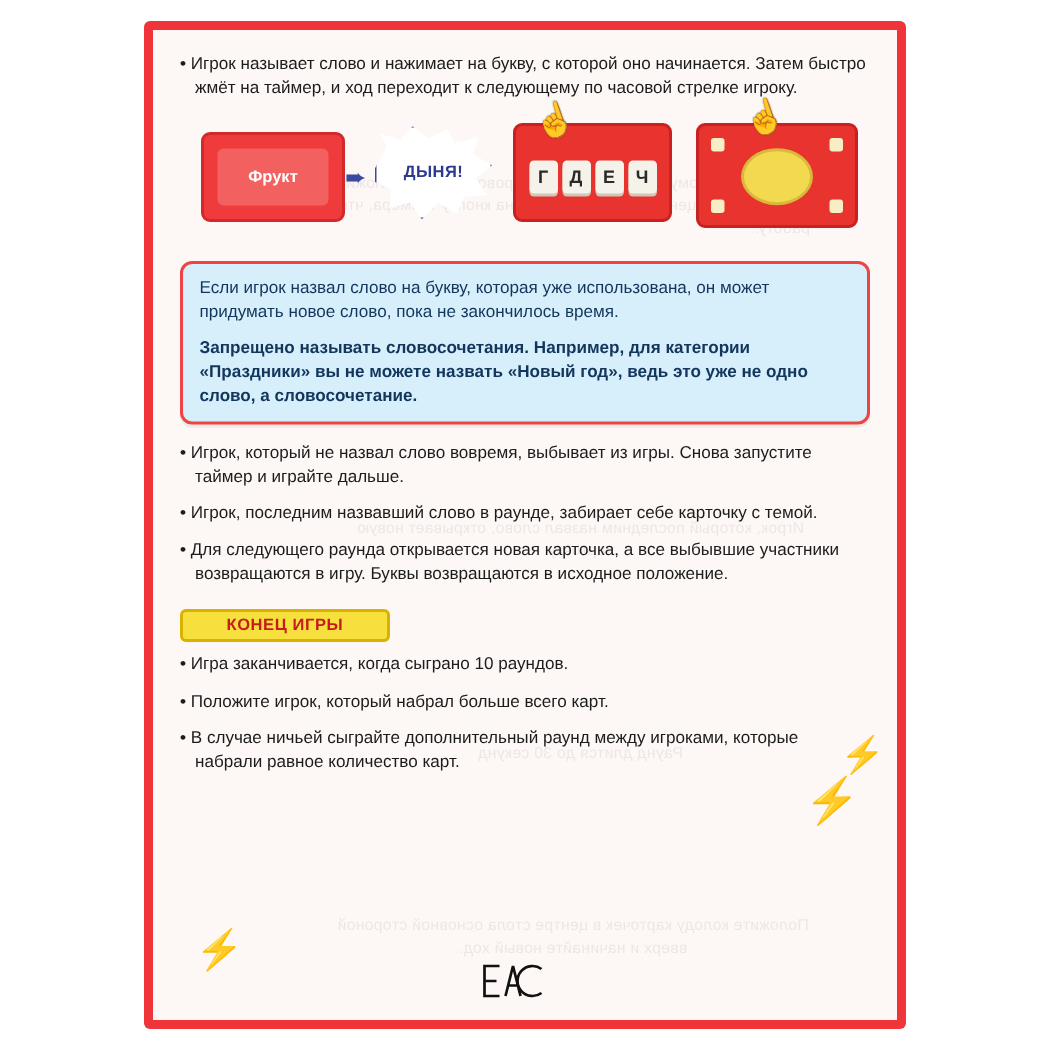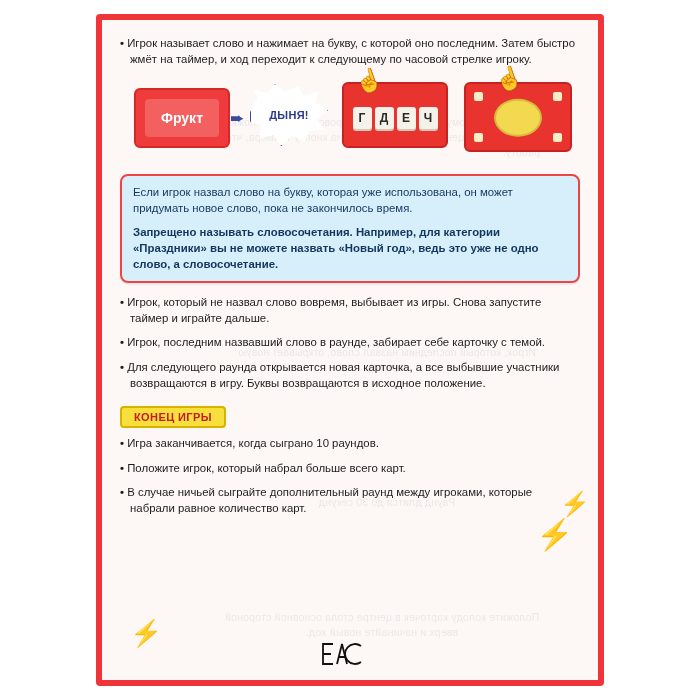--- a/index.html
+++ b/index.html
@@ -99,21 +99,21 @@
     right: 9px;
     bottom: 9px;
     background: #f2605f;
     border-radius: 4px;
     display: flex;
     align-items: center;
     justify-content: center;
   }
   .card-red .inner span {
     color: #ffffff;
-    font-size: 14px;
+    font-size: 11px;
     font-weight: 700;
   }
 
   .arrow {
     position: absolute;
     color: #3b4a9e;
     font-size: 17px;
     line-height: 1;
   }
   .arrow-1 { left: 110px; top: 34px; }
@@ -240,21 +240,21 @@
   .note .strong { font-weight: 700; }
 
   
   .badge {
     position: relative;
     display: inline-block;
     margin: 6px 0 8px 0;
     background: #f7e03d;
     border: 2px solid #d9b200;
     border-radius: 4px;
-    padding: 3px 12px;
+    padding: 3px 29px;
     color: #c51d1d;
     font-size: 11px;
     font-weight: 700;
     letter-spacing: 0.4px;
     z-index: 2;
   }
 
   
   .bolt {
     position: absolute;
@@ -284,21 +284,21 @@
 <div class="page">
   <div class="card">
     <div class="card-inner">
 
       <div class="ghost ghost-a">Раздайте каждому игроку по одному игровому полю. Положите колоду карточек темами вниз в центре стола. Нажмите на кнопку таймера, чтобы проверить его работу.</div>
       <div class="ghost ghost-b">Игрок, который последним назвал слово, открывает новую карточку</div>
       <div class="ghost ghost-c">Раунд длится до 30 секунд</div>
       <div class="ghost ghost-d">Положите колоду карточек в центре стола основной стороной вверх и начинайте новый ход.</div>
 
       <div class="bullets">
-        <p class="bullet"><span class="dot">•</span> <span>Игрок называет слово и нажимает на букву, с которой оно последним. Затем быстро жмёт на таймер, и ход переходит к следующему по часовой стрелке игроку.</span></p>
+        <p class="bullet"><span class="dot">•</span> <span>Игрок называет слово и нажимает на букву, с которой оно начинается. Затем быстро жмёт на таймер, и ход переходит к следующему по часовой стрелке игроку.</span></p>
       </div>
 
       <div class="illus">
         <div class="card-red">
           <div class="inner">
             <span>Фрукт</span>
           </div>
         </div>
 
         <div class="arrow arrow-1">➨</div>

